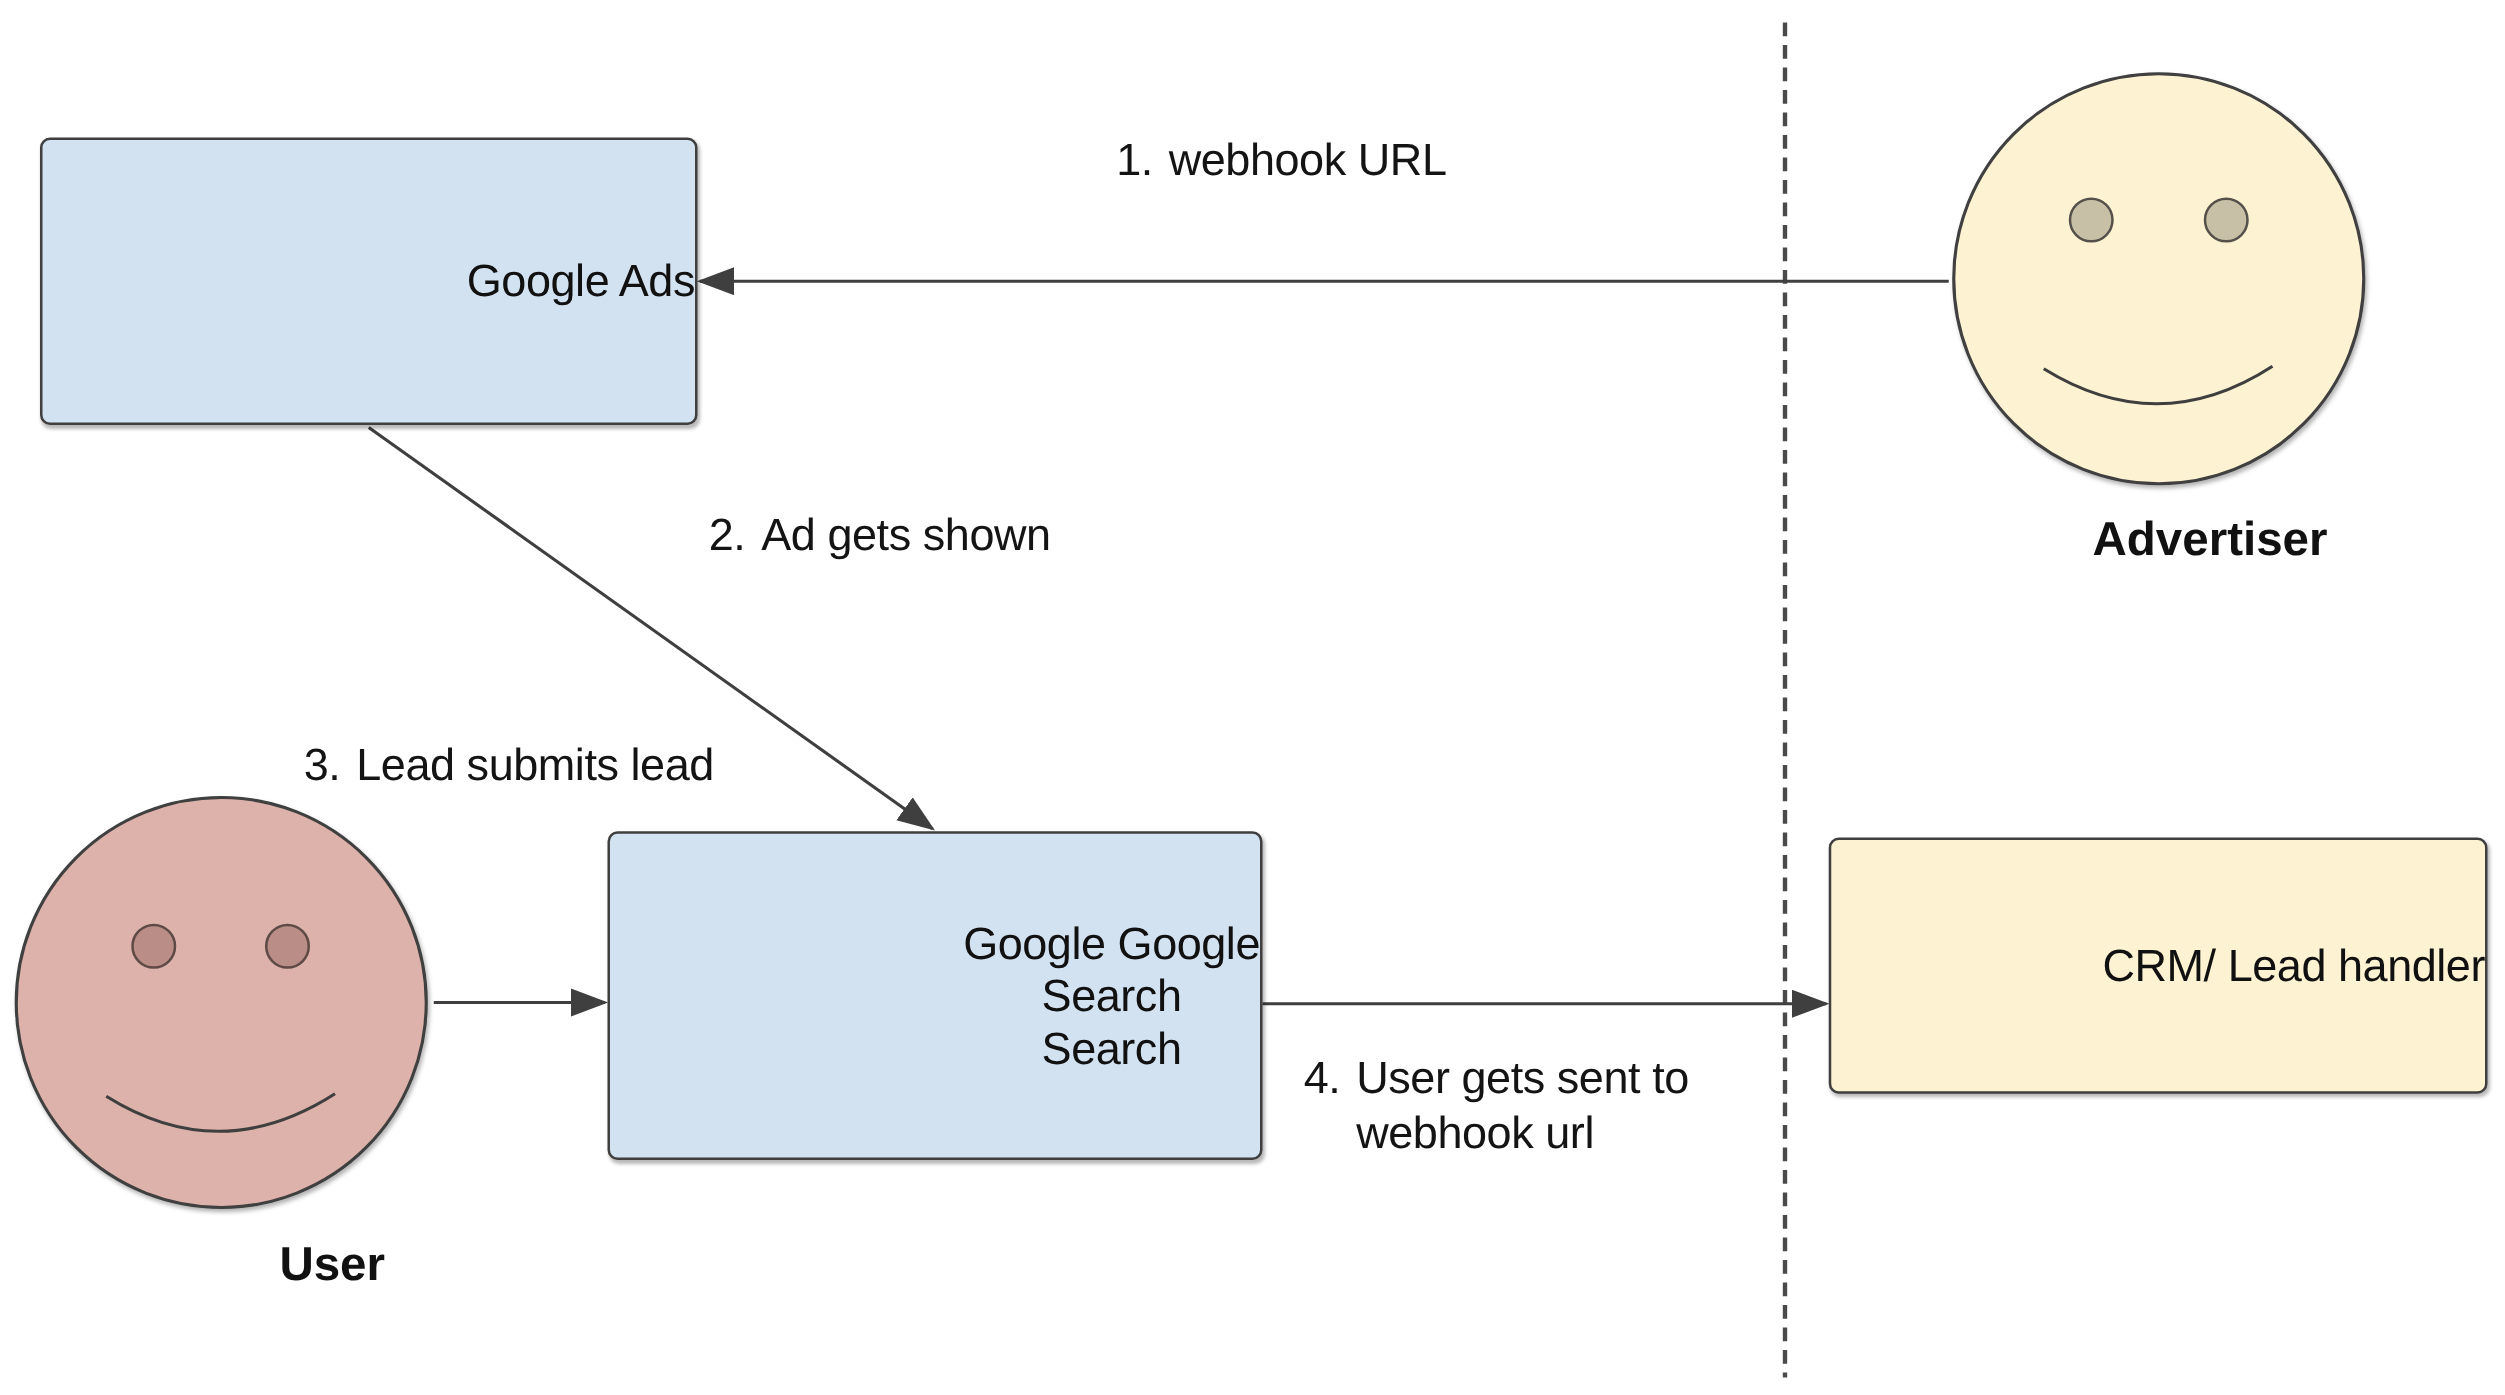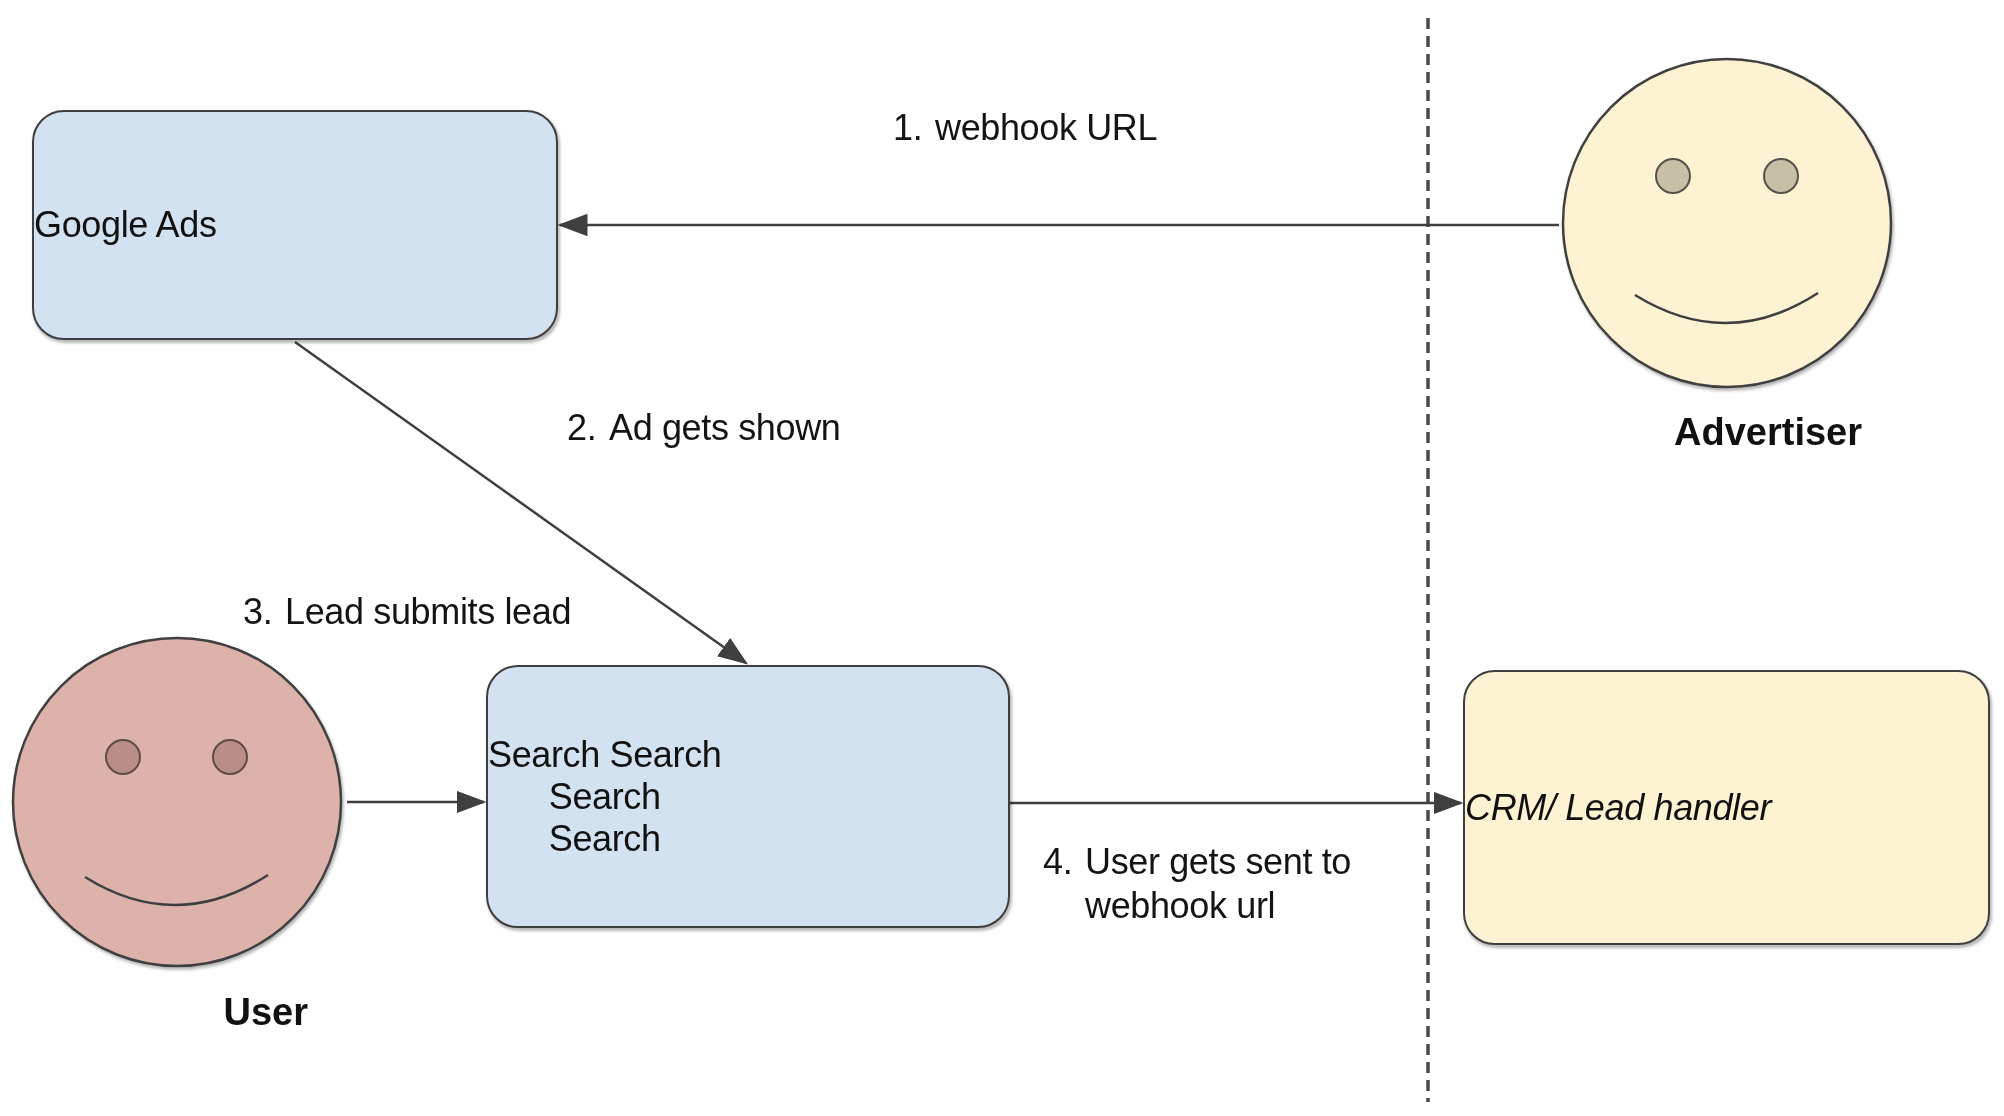--- a/index.html
+++ b/index.html
@@ -6,36 +6,36 @@
   .stage{
     position:relative;
     width:2004px;height:1116px;
     background:#ffffff;
     font-family:"Liberation Sans", sans-serif;
     color:#1c1c1c;
     overflow:hidden;
   }
   .node{
     position:absolute;
-    display:flex;align-items:center;justify-content:flex-start;
+    display:flex;align-items:center;justify-content:flex-end;
     text-align:center;
     border:2.5px solid #3f3f3f;
-    border-radius:32px;
+    border-radius:8px;
     font-size:36px;
     line-height:42px;
     letter-spacing:-0.01em;
     color:#111;
     box-shadow:1.5px 2.5px 3px rgba(0,0,0,0.28);
     box-sizing:border-box;
   }
   .node-blue{background:#d3e2f1;}
   .node-yellow{background:#fdf3d2;}
   #node-google-ads{left:32px;top:110px;width:526px;height:230px;}
   #node-google-properties{left:486px;top:665px;width:524px;height:263px;}
-  #node-crm{left:1463px;top:670px;width:527px;height:275px;font-style:italic;}
+  #node-crm{left:1463px;top:670px;width:527px;height:205px;}
 
   .actor-label{
     position:absolute;
     font-size:38px;font-weight:bold;line-height:44px;
     text-align:right;color:#111;
   }
   #label-advertiser{left:1622px;top:410px;width:240px;}
   #label-user{left:68px;top:990px;width:240px;}
 
   .step{
@@ -93,21 +93,21 @@
       <path d="M85,877 Q176,934 268,875" fill="none" stroke="#3f3f3f" stroke-width="2.5"></path>
     </g>
   </svg>
 
   <div class="node node-blue" id="node-google-ads">
     <span>Google Ads</span>
   </div>
 
   <div class="node node-blue" id="node-google-properties">
     <div>
-      <div>Search Search</div>
+      <div>Google Google</div>
       <div>Search</div>
       <div>Search</div>
     </div>
   </div>
 
   <div class="node node-yellow" id="node-crm">
     <span>CRM/ Lead handler</span>
   </div>
 
   <div class="actor-label" id="label-advertiser">Advertiser</div>

